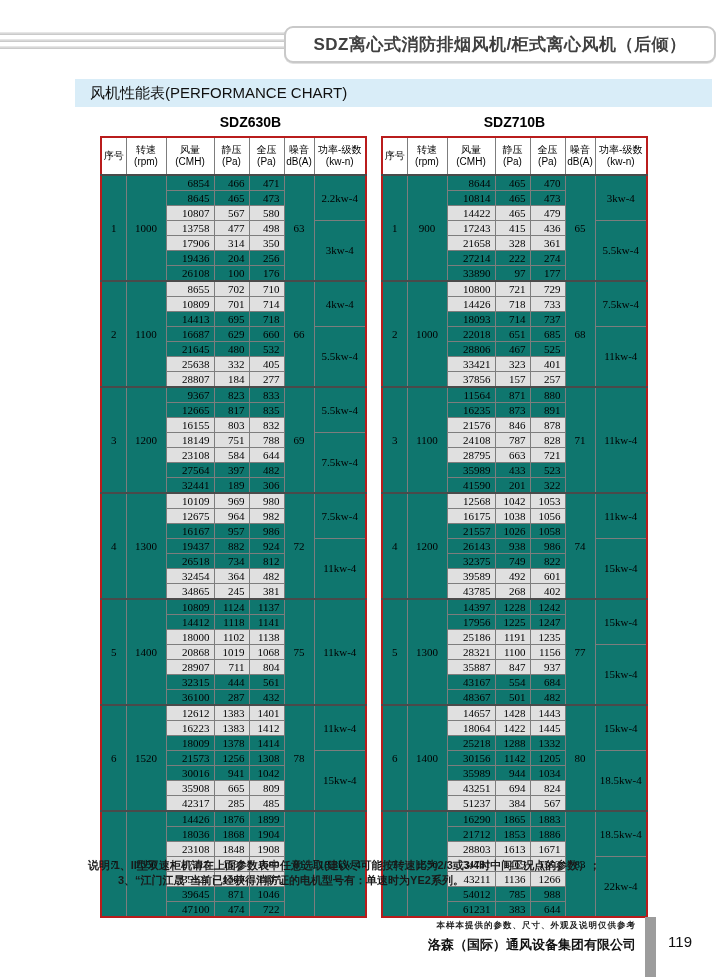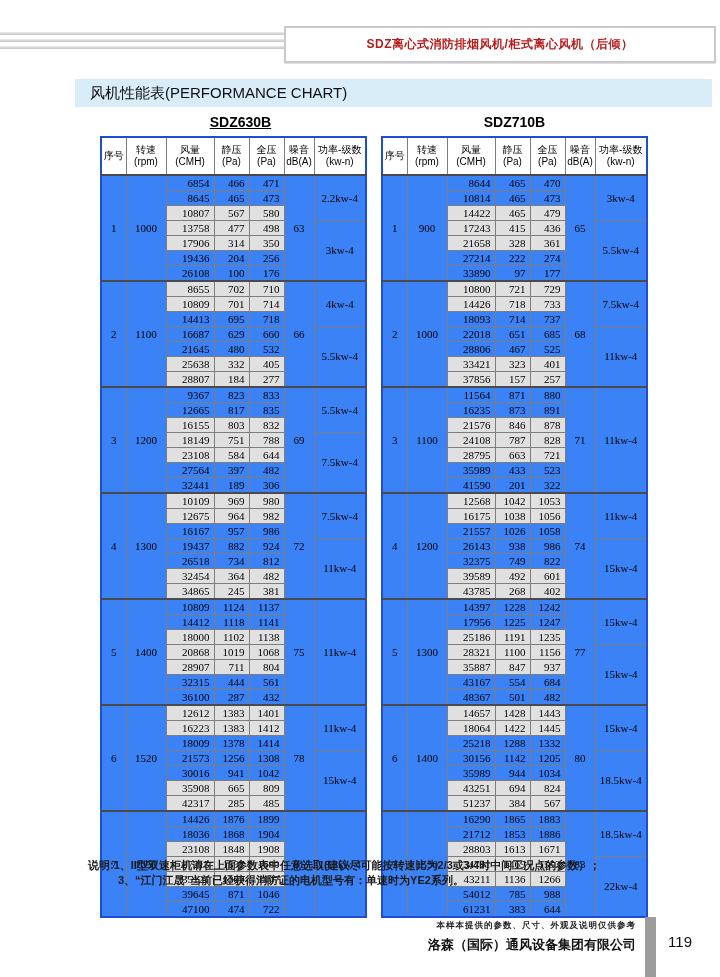--- a/index.html
+++ b/index.html
@@ -5,36 +5,36 @@
   html,body{margin:0;padding:0;background:#fff;}
   .page{position:relative;width:720px;height:977px;background:#ffffff;overflow:hidden;
         font-family:"Liberation Sans",sans-serif;color:#000;}
 
   
   .top-lines{position:absolute;left:0;top:32px;width:300px;}
   .top-lines .line{height:3px;margin-bottom:4px;background:linear-gradient(to bottom,#ededed,#c3c3c3);}
 
   
   .header-pill{position:absolute;left:284px;top:26px;width:432px;height:37px;box-sizing:border-box;
-    background:#fff;border:2px solid #c9c9c9;border-radius:1px;box-shadow:0 1px 0 #e0e0e0;
+    background:#fff;border:2px solid #c9c9c9;border-radius:9px;box-shadow:0 1px 0 #e0e0e0;
     display:flex;align-items:center;justify-content:center;
-    font-size:12px;font-weight:bold;color:#b91c1c;letter-spacing:.5px;white-space:nowrap;}
+    font-size:17px;font-weight:bold;color:#404040;letter-spacing:.5px;white-space:nowrap;}
 
   
   .section-band{position:absolute;left:75px;top:79px;width:637px;height:28px;background:#d9edf8;
     display:flex;align-items:center;padding-left:15px;box-sizing:border-box;font-size:15px;color:#101010;}
 
   
   .tbl-title{position:absolute;top:114px;width:265px;text-align:center;font-size:14px;font-weight:bold;}
-  .tbl-title.left{left:108px;text-decoration:underline;}
+  .tbl-title.left{left:118px;}
   .tbl-title.right{left:382px;}
 
   
-  table.perf{position:absolute;top:136px;border-collapse:collapse;table-layout:fixed;background:#3b82f6;
-    border:2px solid #1d4ed8;font-family:"Liberation Serif",serif;}
+  table.perf{position:absolute;top:136px;border-collapse:collapse;table-layout:fixed;background:#0f766e;
+    border:2px solid #b91c1c;font-family:"Liberation Serif",serif;}
   table.perf.left{left:100px;}
   table.perf.right{left:381px;}
   col.no{width:25px}col.rpm{width:40px}col.flow{width:48px}col.sp{width:35px}col.tp{width:35px}col.db{width:30px}col.pw{width:52px}
   table.perf th{border:1px solid #7d7d7d;border-bottom:2px solid #4a4a4a;height:36px;padding:0;
     font-family:"Liberation Sans",sans-serif;font-size:10px;font-weight:normal;line-height:12px;
     text-align:center;vertical-align:middle;background:#fff;}
   table.perf td{border:1px solid #7d7d7d;height:14px;padding:0;font-size:11px;line-height:13px;
     text-align:center;vertical-align:middle;overflow:hidden;white-space:nowrap;}
   table.perf td.num{text-align:right;padding-right:4px;}
   table.perf td.shade{background:#e0e0e0;}

